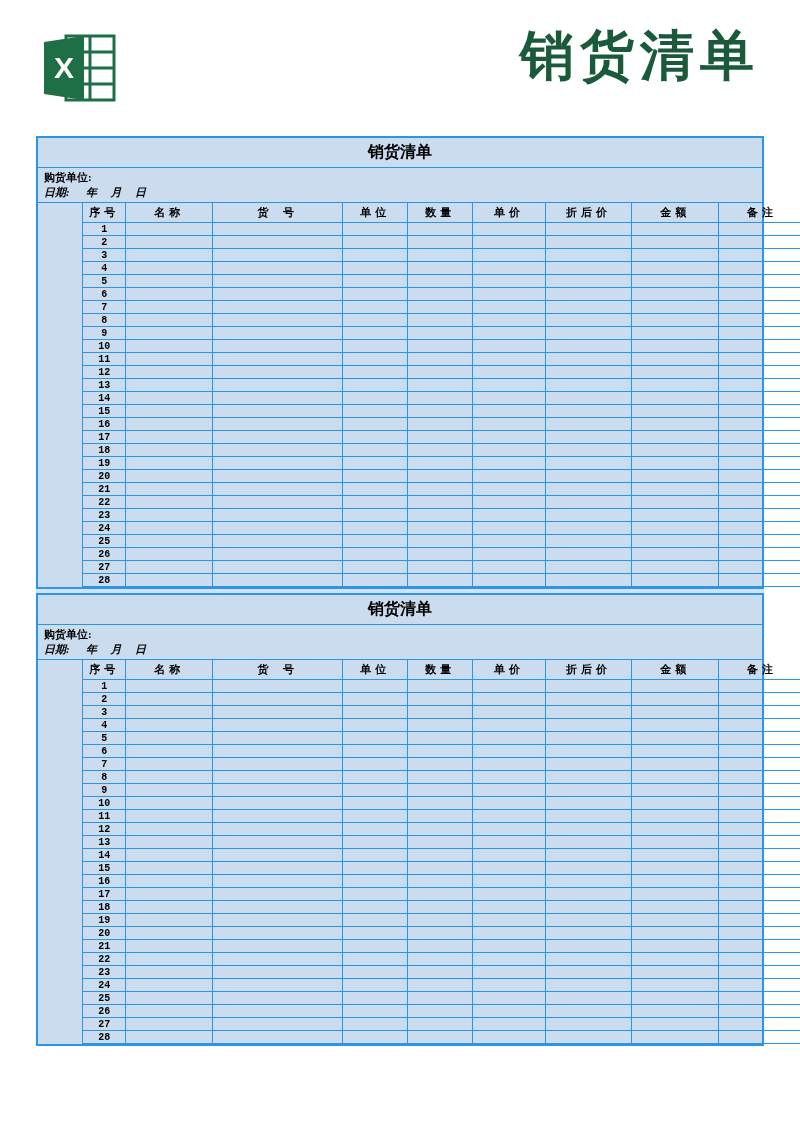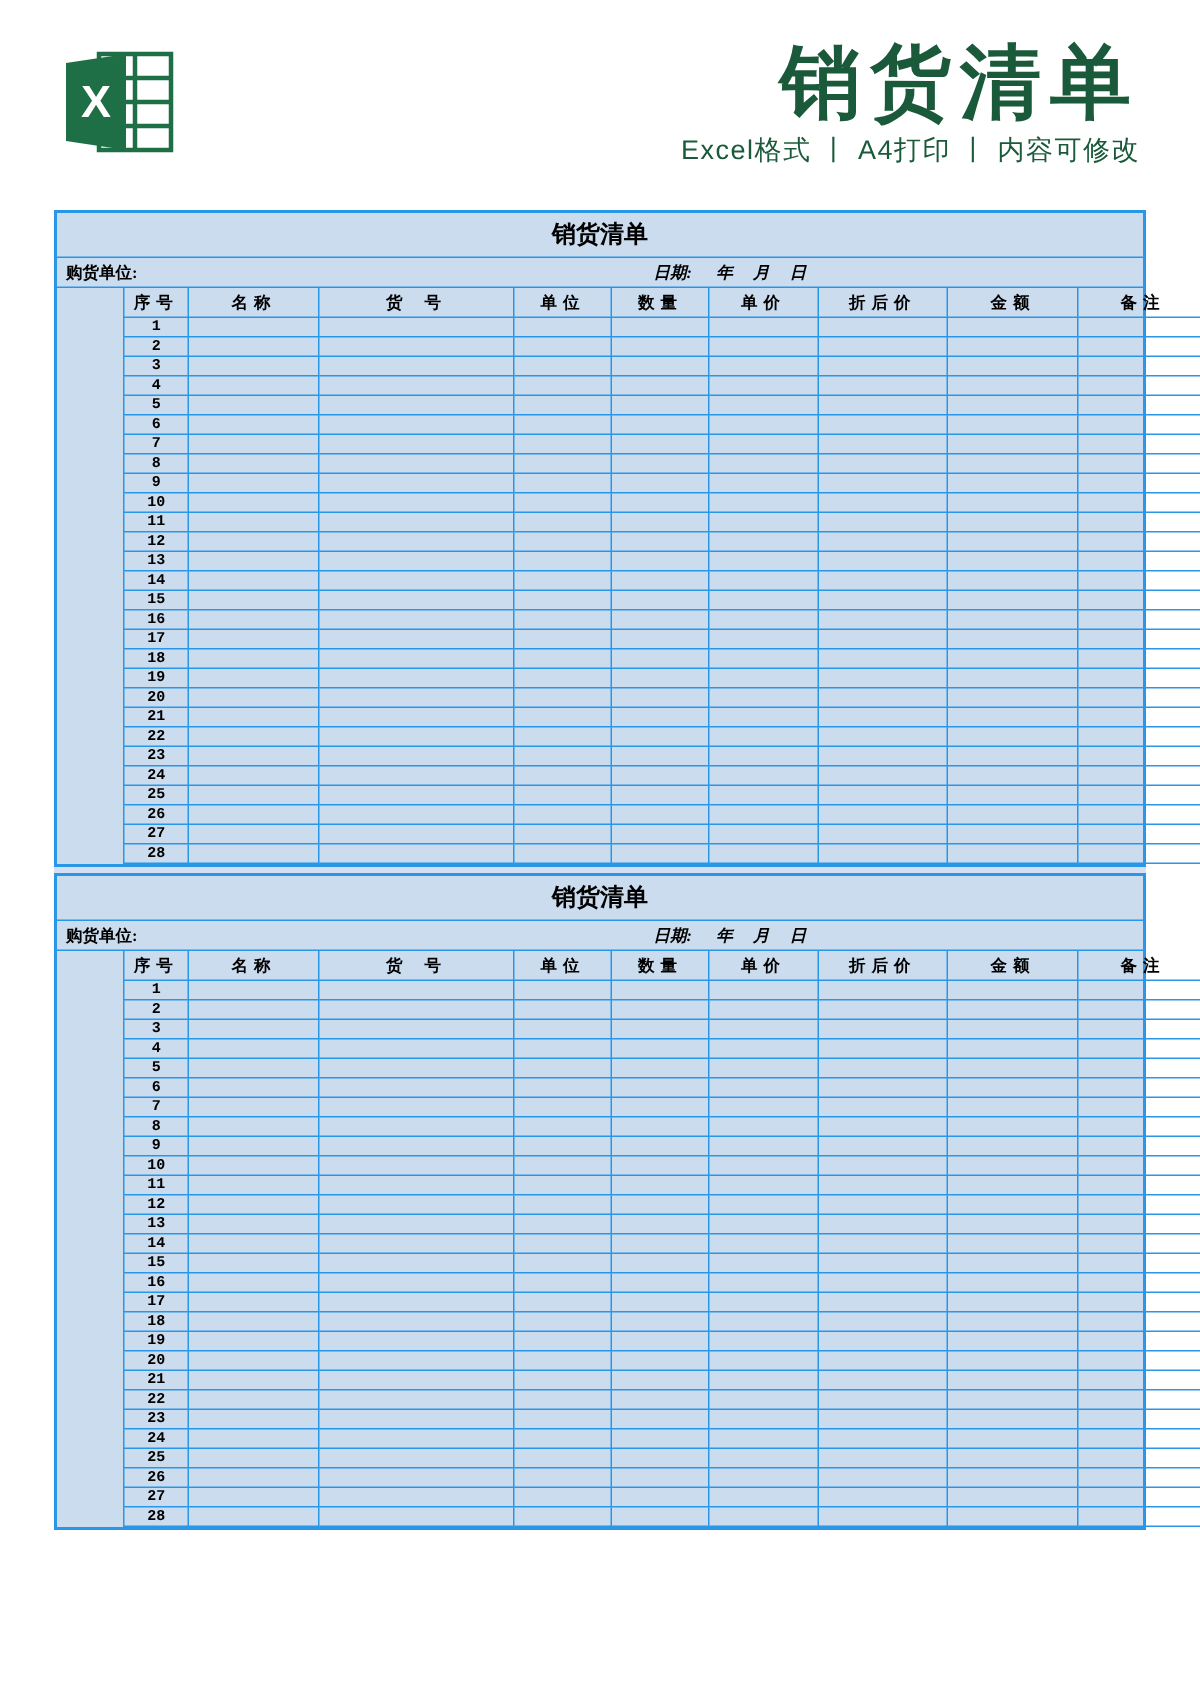--- a/index.html
+++ b/index.html
@@ -59,20 +59,21 @@
     padding: 4px 0;
     border-bottom: 1px solid #2996e8;
   }
   .info-row {
     display: flex;
     font-family: "SimSun", serif;
     font-weight: bold;
     font-size: 11px;
     border-bottom: 1px solid #2996e8;
     padding: 2px 6px;
+    flex-direction: column;
   }
   .info-left { width: 55%; }
   .info-right { width: 45%; display: flex; gap: 4px; font-style: italic; }
   .info-right span { white-space: nowrap; }
   .tbl {
     width: 100%;
     border-collapse: collapse;
     table-layout: fixed;
     font-size: 10px;
     font-family: Liberation Mono, monospace;
@@ -111,23 +112,20 @@
     <rect x="26" y="8" width="48" height="64" fill="#ffffff" stroke="#1e6f46" stroke-width="3"></rect>
     <line x1="50" y1="8" x2="50" y2="72" stroke="#1e6f46" stroke-width="3"></line>
     <line x1="26" y1="24" x2="74" y2="24" stroke="#1e6f46" stroke-width="3"></line>
     <line x1="26" y1="40" x2="74" y2="40" stroke="#1e6f46" stroke-width="3"></line>
     <line x1="26" y1="56" x2="74" y2="56" stroke="#1e6f46" stroke-width="3"></line>
     <path d="M 4 14 L 44 8 L 44 72 L 4 66 Z" fill="#1e6f46"></path>
     <text x="24" y="50" font-size="30" font-weight="bold" fill="#ffffff" text-anchor="middle" font-family="Arial">X</text>
   </svg>
   <div class="title-block">
     <div class="main-title">销货清单</div>
-    <div class="subtitle">
-      <span>Excel格式</span><span class="sep">丨</span><span>A4打印</span><span class="sep">丨</span><span>内容可修改</span>
-    </div>
   </div>
 </div>
 
 <div class="sheet-area">
 
   <div class="sales-list">
     <div class="list-title">销货清单</div>
     <div class="info-row">
       <div class="info-left">购货单位:</div>
       <div class="info-right">

